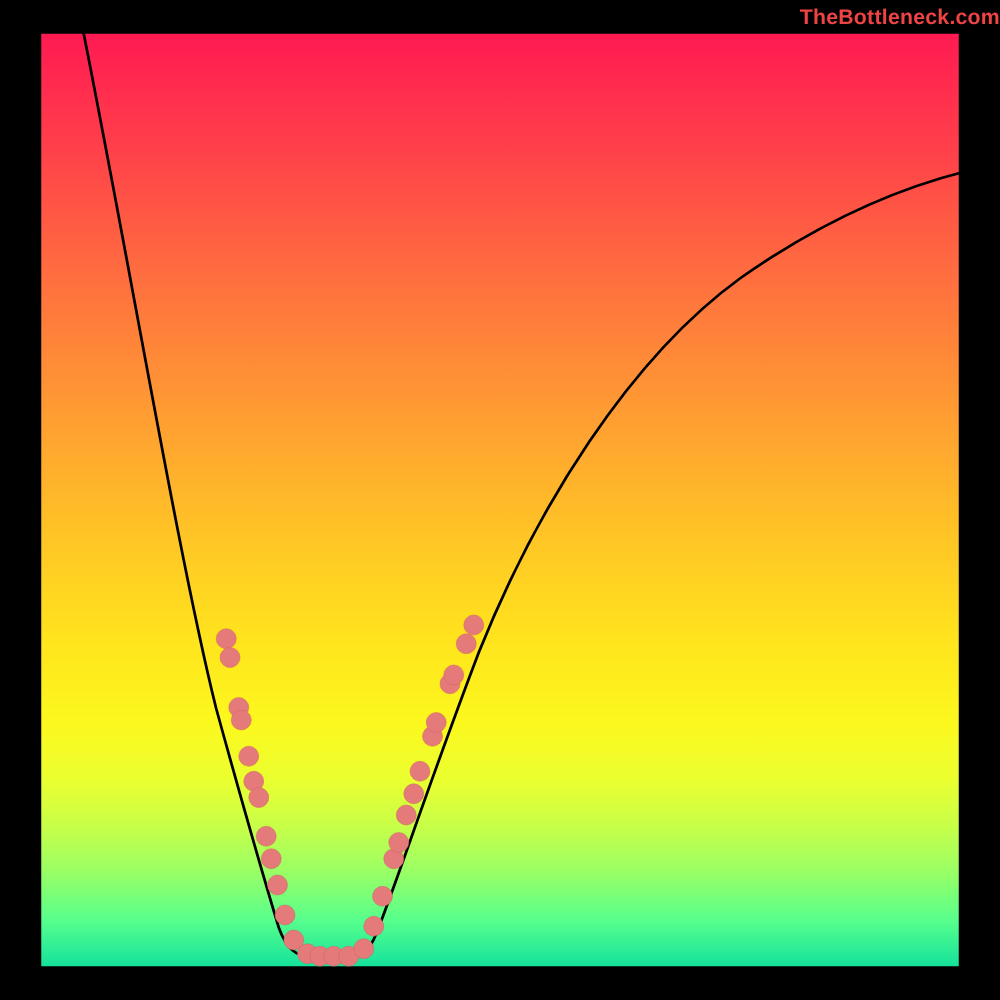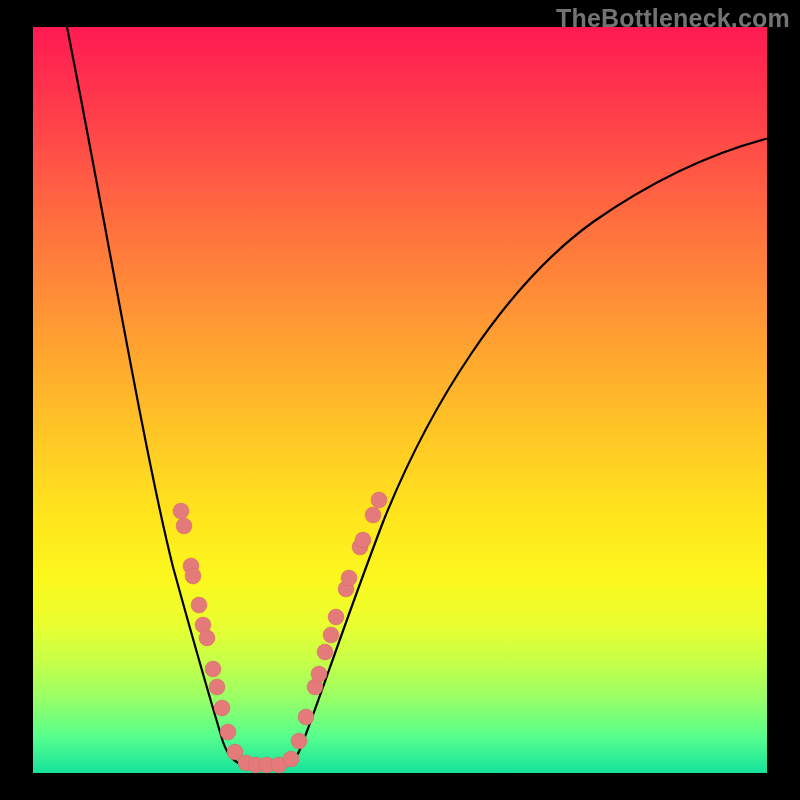--- a/index.html
+++ b/index.html
@@ -27,25 +27,25 @@
       #eaff30 80%,
       #c7ff48 85%,
       #98ff66 90%,
       #58ff8c 95%,
       #15e29c 100%
     );
   }
   .watermark {
     position: absolute;
     top: 4px;
-    right: 10px;
+    right: 0;
     font-family: Arial, Helvetica, sans-serif;
-    font-size: 25px;
+    font-size: 17px;
     font-weight: 600;
-    color: #737373;
+    color: #ef4444;
     letter-spacing: 0.2px;
     user-select: none;
   }
   svg.plot {
     position: absolute;
     left: 0;
     top: 0;
     width: 734px;
     height: 746px;
     overflow: visible;

